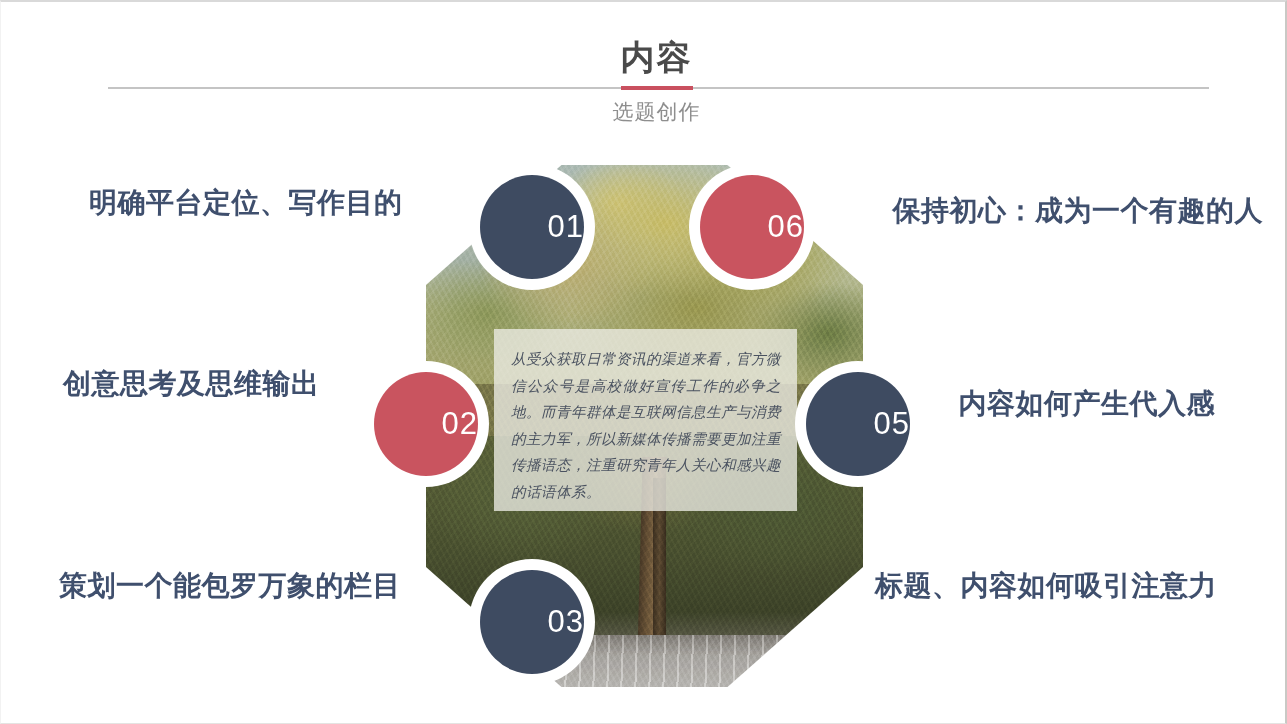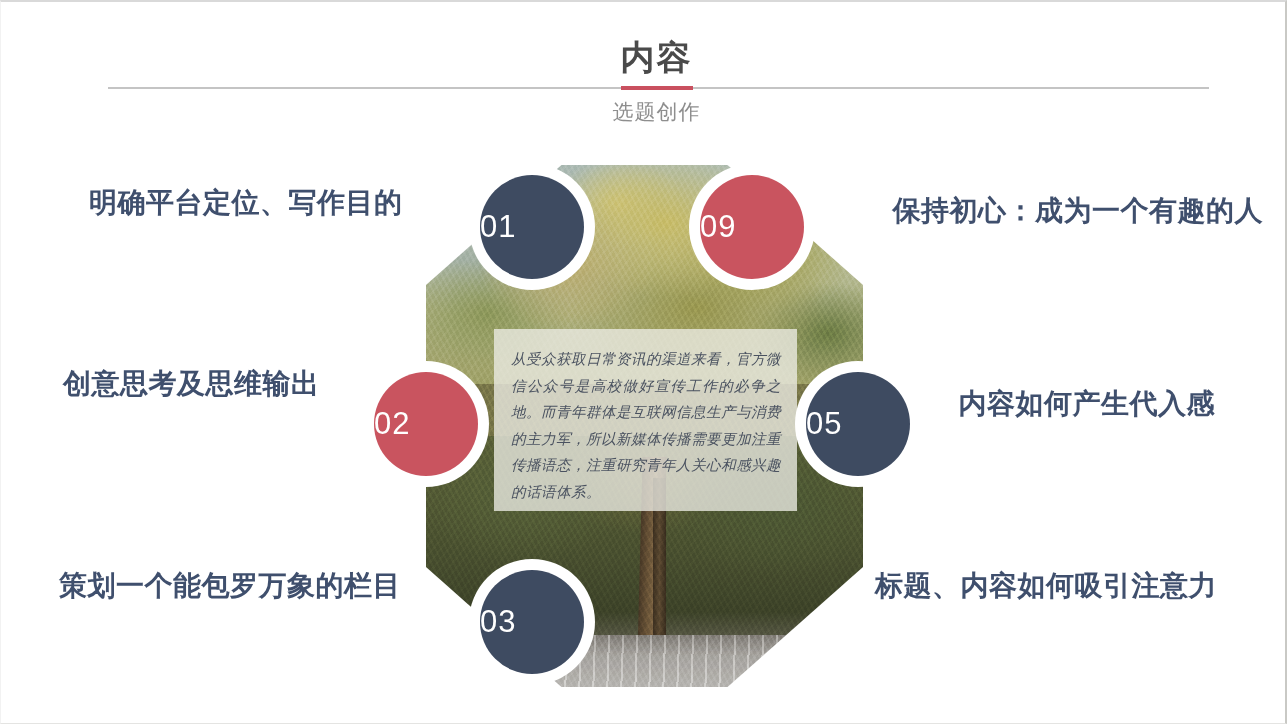--- a/index.html
+++ b/index.html
@@ -168,21 +168,21 @@
   }
 
   
   .badge {
     position: absolute;
     width: 104px;
     height: 104px;
     border-radius: 50%;
     display: flex;
     align-items: center;
-    justify-content: flex-start;
+    justify-content: flex-end;
     color: #ffffff;
     font-size: 31px;
     font-weight: 400;
     letter-spacing: 1px;
     box-shadow: 0 0 0 11px #ffffff;
   }
   .badge.navy { background: #3e4b61; }
   .badge.red  { background: #c9545f; }
 
   .badge-01 { left: 479px; top: 173px; }
@@ -232,21 +232,21 @@
       <div class="photo-texture"></div>
     </div>
   </div>
 
   <div class="caption-panel">从受众获取日常资讯的渠道来看，官方微信公众号是高校做好宣传工作的必争之地。而青年群体是互联网信息生产与消费的主力军，所以新媒体传播需要更加注重传播语态，注重研究青年人关心和感兴趣的话语体系。</div>
 
   <div class="badge navy badge-01">
     <span>01</span>
   </div>
   <div class="badge red badge-06">
-    <span>09</span>
+    <span>06</span>
   </div>
   <div class="badge red badge-02">
     <span>02</span>
   </div>
   <div class="badge navy badge-05">
     <span>05</span>
   </div>
   <div class="badge navy badge-03">
     <span>03</span>
   </div>

